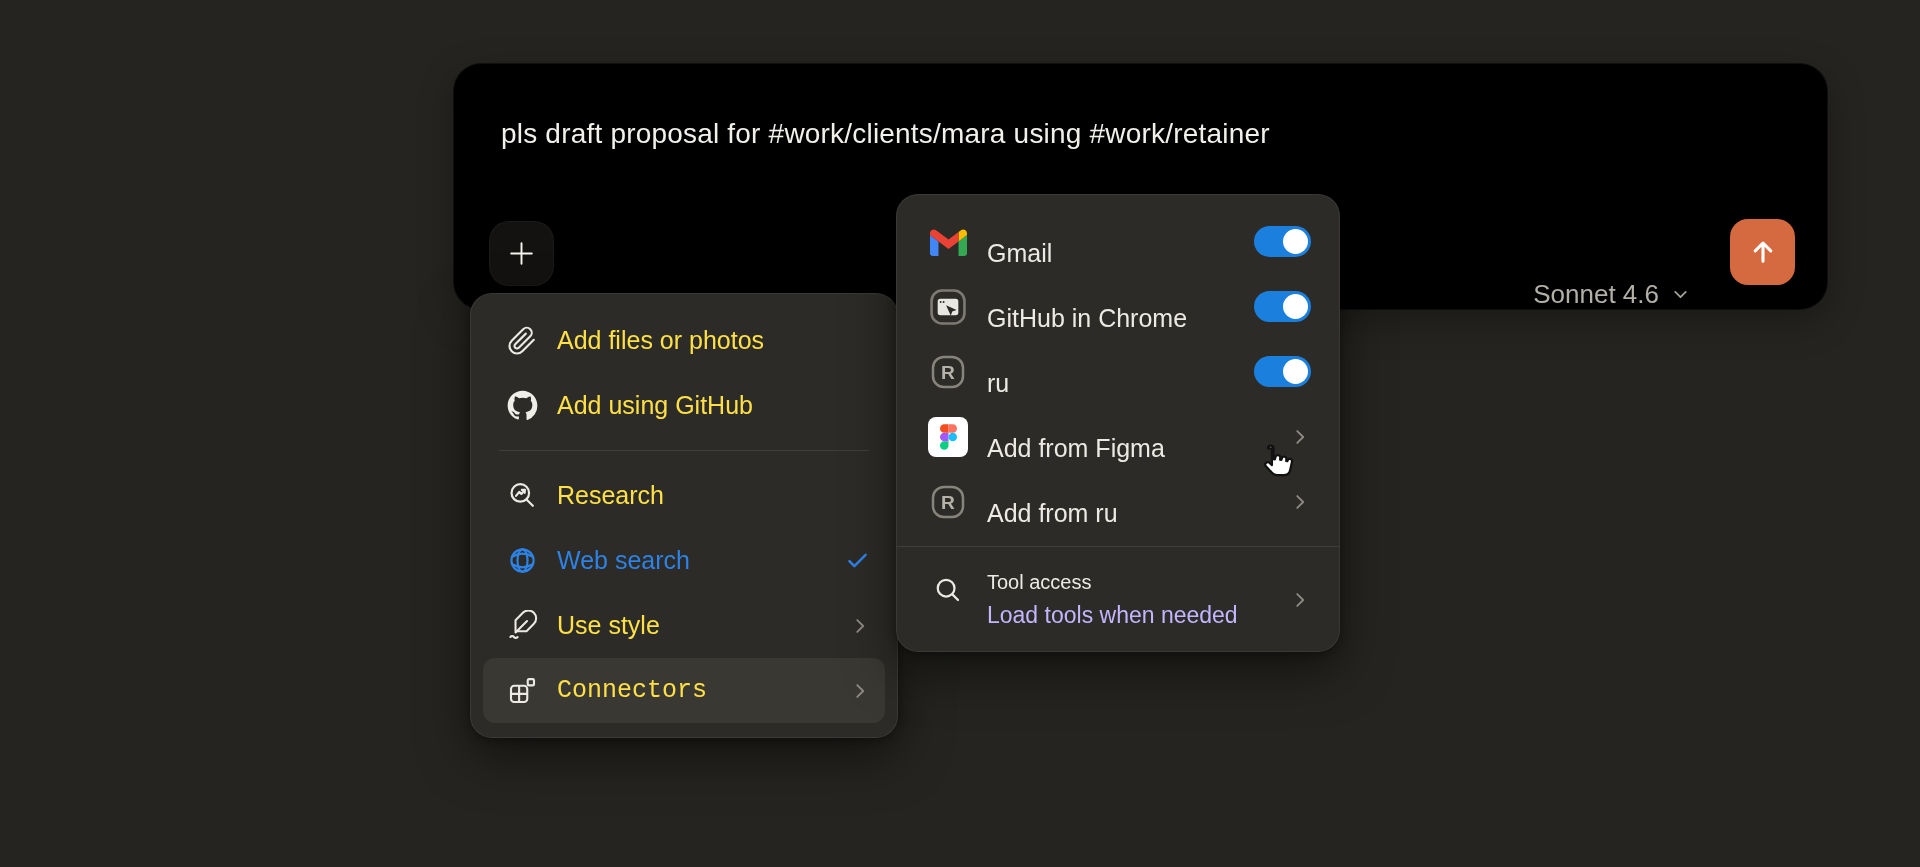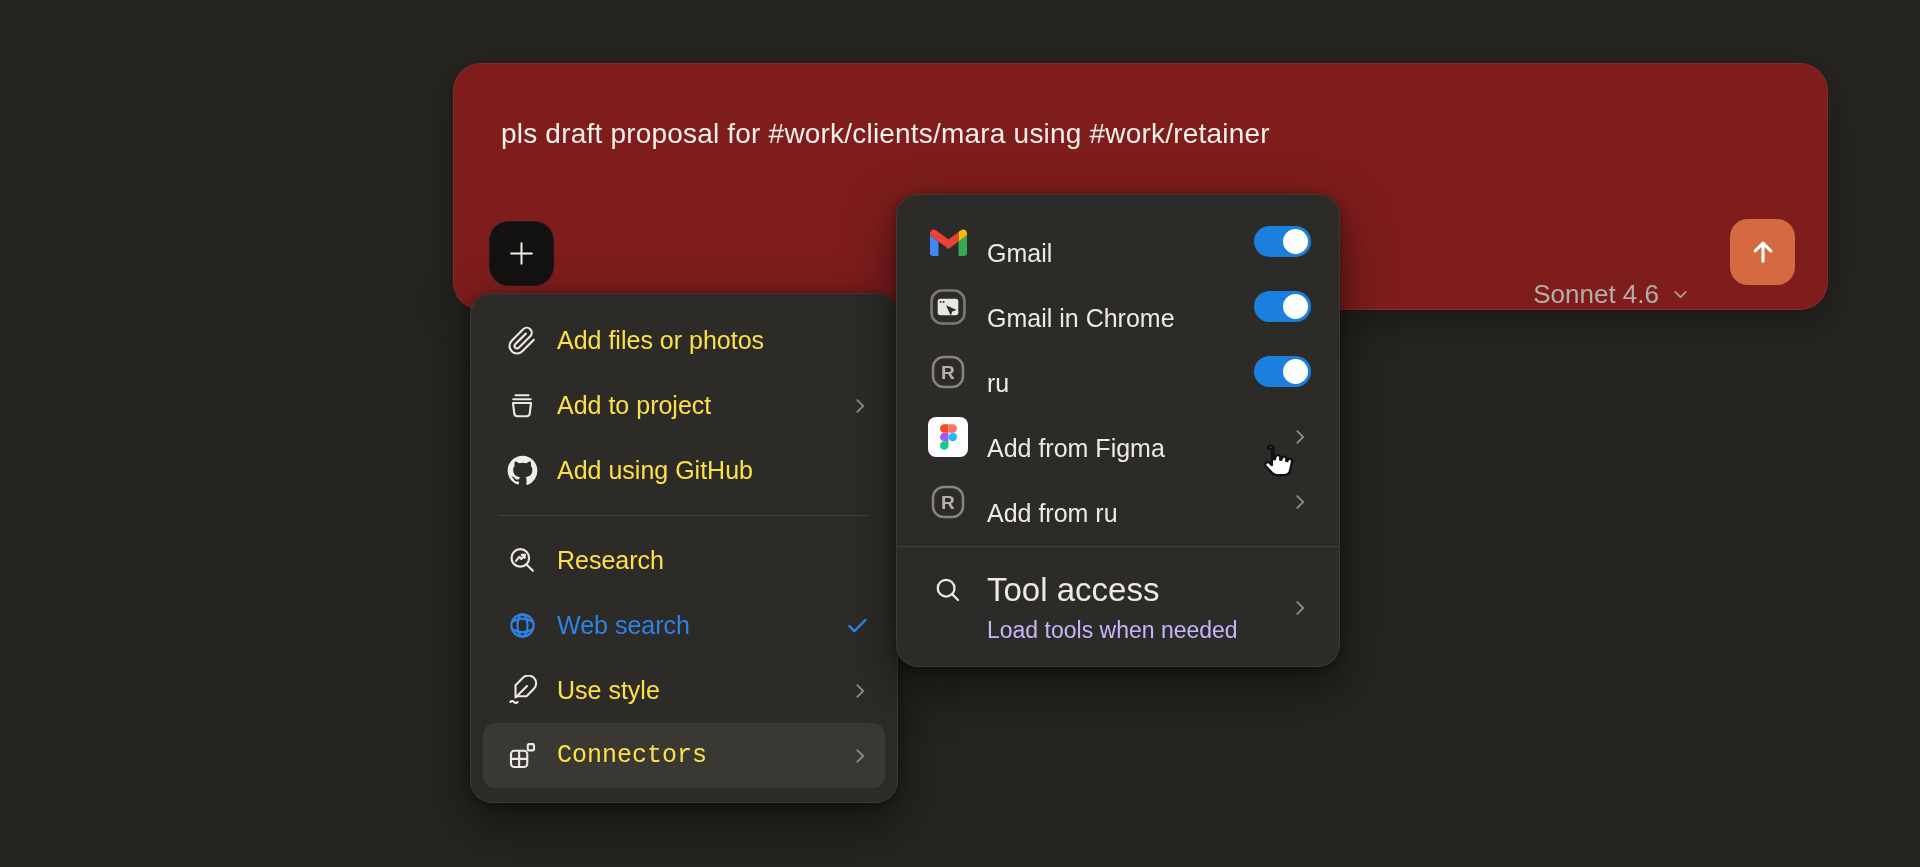--- a/index.html
+++ b/index.html
@@ -8,21 +8,21 @@
     position:relative; overflow:hidden;
     background:#252420;
     font-family:"Liberation Sans", sans-serif;
     -webkit-font-smoothing:antialiased;
   }
   svg { display:block; }
 
   
   .composer {
     position:absolute; left:453px; top:63px; width:1375px; height:247px;
-    background:#7f1d1d;
+    background:#000000;
     border:1px solid rgba(255,255,255,0.06);
     border-radius:28px;
     box-shadow:0 12px 36px rgba(0,0,0,0.28);
   }
   .prompt {
     position:absolute; left:47px; top:53px;
     font-size:28px; line-height:34px; color:#f2f0ea; letter-spacing:0.2px;
     white-space:nowrap;
   }
   .plus-btn {
@@ -92,21 +92,21 @@
   .figma-bg {
     width:40px; height:40px; border-radius:8px; background:#ffffff;
     display:flex; align-items:center; justify-content:center;
   }
 
   .tool-block {
     display:flex; align-items:flex-start; padding:12px 28px 8px 28px; cursor:pointer;
   }
   .tool-block .ic { width:46px; display:flex; justify-content:center; flex:none; margin-top:4px; }
   .tool-texts { margin-left:16px; }
-  .tool-title { font-size:33px; color:#eceae3; }
+  .tool-title { font-size:20px; color:#eceae3; }
   .tool-sub { font-size:23px; color:#c4b5fd; margin-top:8px; }
   .tool-block .right { margin-left:auto; align-self:center; display:flex; }
 
   .cursor {
     position:absolute; left:1250px; top:434px; z-index:40; pointer-events:none;
   }
 </style>
 </head>
 <body>
 
@@ -143,35 +143,20 @@
 
   <div class="menu-row">
     <span class="ic">
       <svg width="30" height="30" viewBox="0 0 24 24" fill="none" stroke="#eceae3" stroke-width="1.7" stroke-linecap="round" stroke-linejoin="round">
         <path d="M21.44 11.05l-9.19 9.19a6 6 0 0 1-8.49-8.49l9.19-9.19a4 4 0 0 1 5.66 5.66l-9.2 9.19a2 2 0 0 1-2.83-2.83l8.49-8.48"></path>
       </svg>
     </span>
     <span class="lbl">Add files or photos</span>
   </div>
 
-  <div class="menu-row">
-    <span class="ic">
-      <svg width="30" height="30" viewBox="0 0 24 24" fill="none" stroke="#eceae3" stroke-width="1.7" stroke-linecap="round" stroke-linejoin="round">
-        <path d="M6.8 3.4h10.4"></path>
-        <path d="M5 6.6h14"></path>
-        <path d="M4.8 9.6h14.4l-1 8.3a2.6 2.6 0 0 1-2.6 2.3H8.4a2.6 2.6 0 0 1-2.6-2.3z"></path>
-      </svg>
-    </span>
-    <span class="lbl">Add to project</span>
-    <span class="right">
-      <svg width="22" height="22" viewBox="0 0 24 24" fill="none" stroke="#8d8a82" stroke-width="2" stroke-linecap="round" stroke-linejoin="round">
-          <path d="M9 5.5L15.5 12 9 18.5"></path>
-        </svg>
-    </span>
-  </div>
 
   <div class="menu-row">
     <span class="ic">
       <svg width="31" height="31" viewBox="0 0 24 24" fill="#f0eee8">
         <path d="M12 .5C5.65.5.5 5.65.5 12c0 5.1 3.3 9.4 7.9 10.9.6.1.8-.25.8-.55v-2c-3.2.7-3.9-1.4-3.9-1.4-.5-1.3-1.3-1.7-1.3-1.7-1-.7.1-.7.1-.7 1.2.1 1.8 1.2 1.8 1.2 1 1.8 2.8 1.3 3.5 1 .1-.8.4-1.3.7-1.6-2.6-.3-5.3-1.3-5.3-5.7 0-1.3.4-2.3 1.2-3.2-.1-.3-.5-1.5.1-3.1 0 0 1-.3 3.2 1.2a11 11 0 0 1 5.8 0c2.2-1.5 3.2-1.2 3.2-1.2.6 1.6.2 2.8.1 3.1.8.9 1.2 1.9 1.2 3.2 0 4.4-2.7 5.4-5.3 5.7.4.4.8 1.1.8 2.2v3.3c0 .3.2.65.8.55A11.5 11.5 0 0 0 23.5 12C23.5 5.65 18.35.5 12 .5z"></path>
       </svg>
     </span>
     <span class="lbl">Add using GitHub</span>
   </div>
 
@@ -258,21 +243,21 @@
   <div class="sub-row">
     <span class="ic">
       <svg width="42" height="42" viewBox="0 0 24 24" fill="none">
         <rect x="2.6" y="2.6" width="18.8" height="18.8" rx="6" stroke="#7d7a73" stroke-width="1.5"></rect>
         <rect x="6.1" y="7.3" width="11.8" height="9.4" rx="1.5" fill="#e9e7e1"></rect>
         <circle cx="7.8" cy="9.1" r="0.55" fill="#2c2b27"></circle>
         <circle cx="9.5" cy="9.1" r="0.55" fill="#2c2b27"></circle>
         <path d="M10.9 11l2.7 6 .8-2.5 2.5-.8z" fill="#2c2b27"></path>
       </svg>
     </span>
-    <span class="lbl">Gmail in Chrome</span>
+    <span class="lbl">GitHub in Chrome</span>
     <span class="toggle">
         <span class="knob"></span>
       </span>
   </div>
 
 
   <div class="sub-row">
     <span class="ic">
       <svg width="40" height="40" viewBox="0 0 24 24" fill="none">
         <rect x="3" y="3" width="18" height="18" rx="6.5" stroke="#87847c" stroke-width="1.5"></rect>

